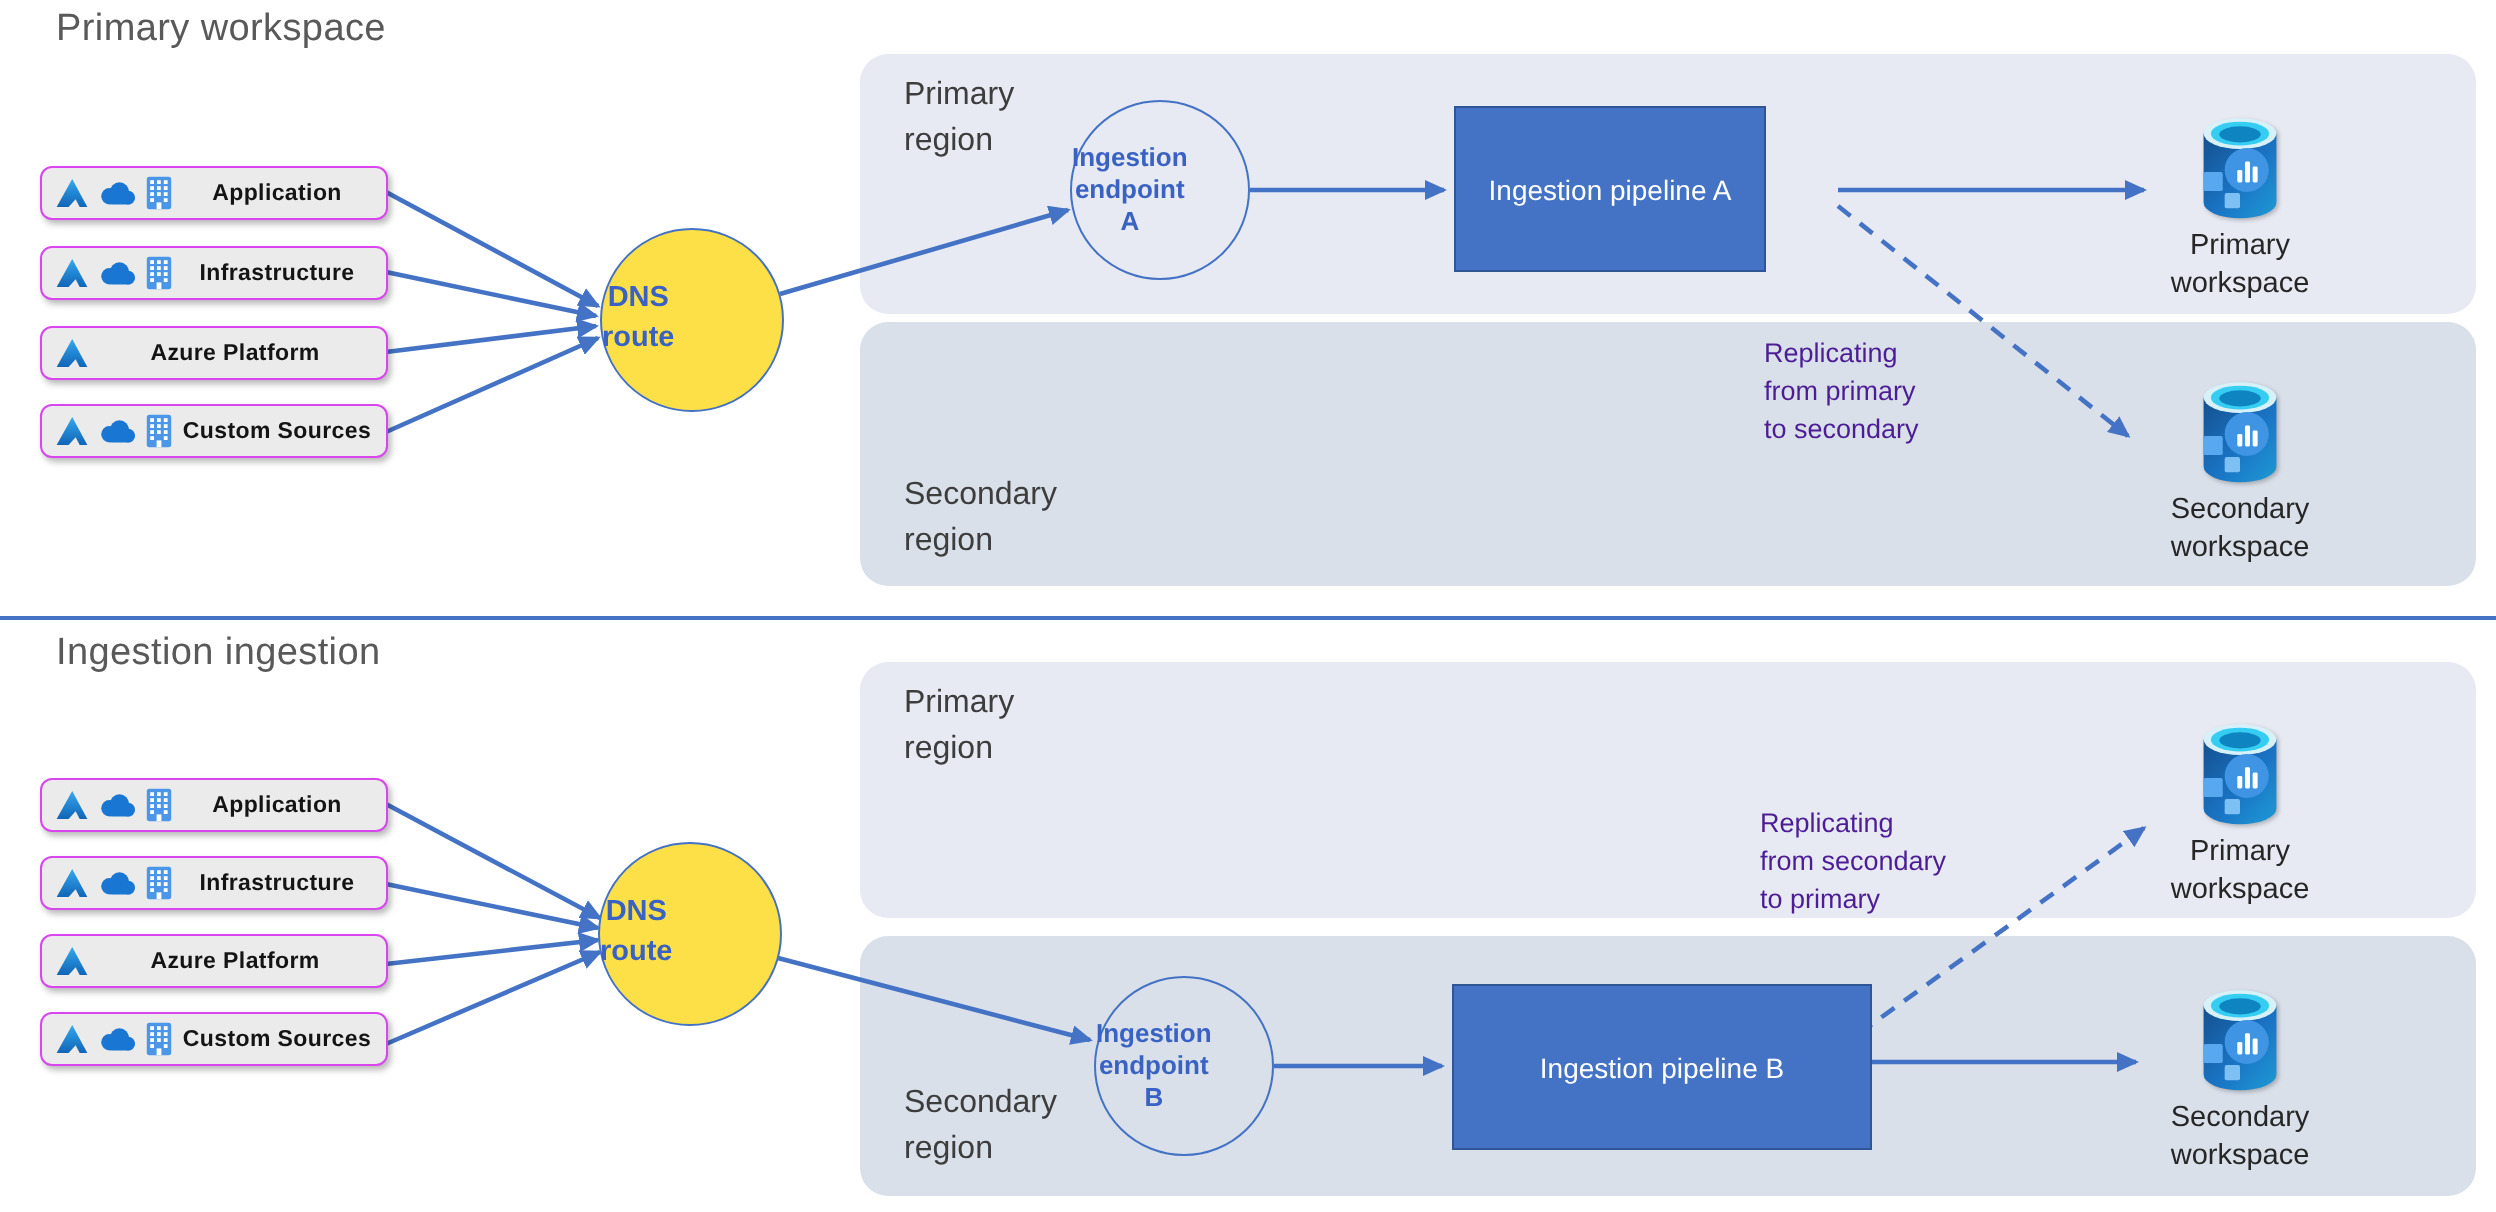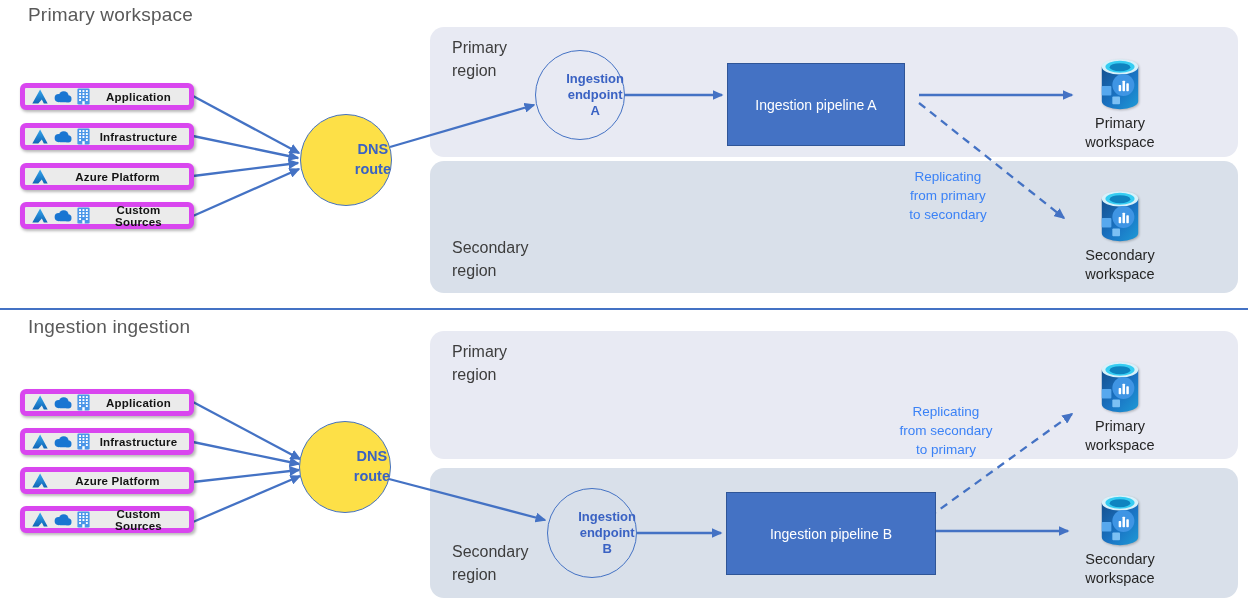--- a/index.html
+++ b/index.html
@@ -6,36 +6,36 @@
   .canvas{position:relative;width:1248px;height:606px;background:#ffffff;
           font-family:"Liberation Sans","DejaVu Sans",sans-serif;overflow:hidden;}
   .abs{position:absolute;box-sizing:border-box;}
   .sec-title{font-size:19px;color:#595959;letter-spacing:.2px;z-index:6;}
   .divider{height:2px;background:#4472c4;z-index:6;}
   .region{border-radius:14px;z-index:1;}
   .region.light{background:#e8eaf3;}
   .region.dark{background:#d9e0ea;}
   .region-label{font-size:16px;color:#3d3d3d;line-height:1.45;white-space:pre-line;z-index:6;}
   .source{display:flex;align-items:center;gap:5px;padding:0 7px;background:#ebebeb;
-          border:5px solid #d946ef;border-radius:6px;z-index:6;
+          border:1px solid #d946ef;border-radius:6px;z-index:6;
           box-shadow:1.5px 2px 3px rgba(0,0,0,.28);}
   .source-label{flex:1;text-align:center;font-weight:bold;font-size:11.5px;color:#141414;letter-spacing:.2px;}
   .ic{flex:0 0 auto;display:block;}
   .circle-node{border:1.6px solid #4472c4;border-radius:50%;display:flex;align-items:center;
-               justify-content:flex-end;text-align:center;z-index:6;}
+               justify-content:flex-start;text-align:center;z-index:6;}
   .circle-node.dns{background:#fde047;}
   .circle-node.endpoint{background:transparent;}
   .circle-node .txt{font-weight:bold;color:#3a62c3;white-space:pre-line;}
   .dns .txt{font-size:14.5px;line-height:1.35;}
   .endpoint .txt{font-size:13px;line-height:1.25;}
   .pipeline{background:#4472c4;border:1.6px solid #2f5597;display:flex;align-items:center;
             justify-content:center;color:#ffffff;font-size:14px;z-index:6;}
   .ws-icon{z-index:6;filter:drop-shadow(1px 1px 1px rgba(0,0,0,.25));}
   .ws-label{font-size:14.5px;color:#262626;text-align:center;line-height:1.3;white-space:pre-line;z-index:6;}
-  .note{font-size:13.5px;color:#3b82f6;text-align:center;line-height:1.42;white-space:pre-line;z-index:6;}
+  .note{font-size:13.5px;color:#4c1d95;line-height:1.42;white-space:pre-line;z-index:6;}
   .arrows{z-index:4;pointer-events:none;}
 </style>
 </head>
 <body>
 
 <div class="canvas">
 
   <svg width="0" height="0" style="position:absolute" aria-hidden="true">
     <defs>
       <linearGradient id="azgrad" x1="0" y1="0" x2="0" y2="1">
@@ -144,21 +144,21 @@
 
   <div class="abs circle-node dns" style="left:300px;top:114px;width:92px;height:92px">
     <span class="txt">DNS
 route</span>
   </div>
   <div class="abs circle-node endpoint" style="left:535px;top:50px;width:90px;height:90px">
     <span class="txt">Ingestion
 endpoint
 A</span>
   </div>
-  <div class="abs pipeline" style="left:727px;top:63px;width:178px;height:83px">
+  <div class="abs pipeline" style="left:727px;top:53px;width:156px;height:83px">
     <span>Ingestion pipeline A</span>
   </div>
 
   <svg class="abs ws-icon" style="left:1097px;top:58px" width="46" height="54" viewBox="0 0 48 56">
       <use href="#sym-workspace"></use>
     </svg>
   <div class="abs ws-label" style="left:1065px;top:114px;width:110px">Primary
 workspace</div>
 
   <svg class="abs ws-icon" style="left:1097px;top:190px" width="46" height="54" viewBox="0 0 48 56">

